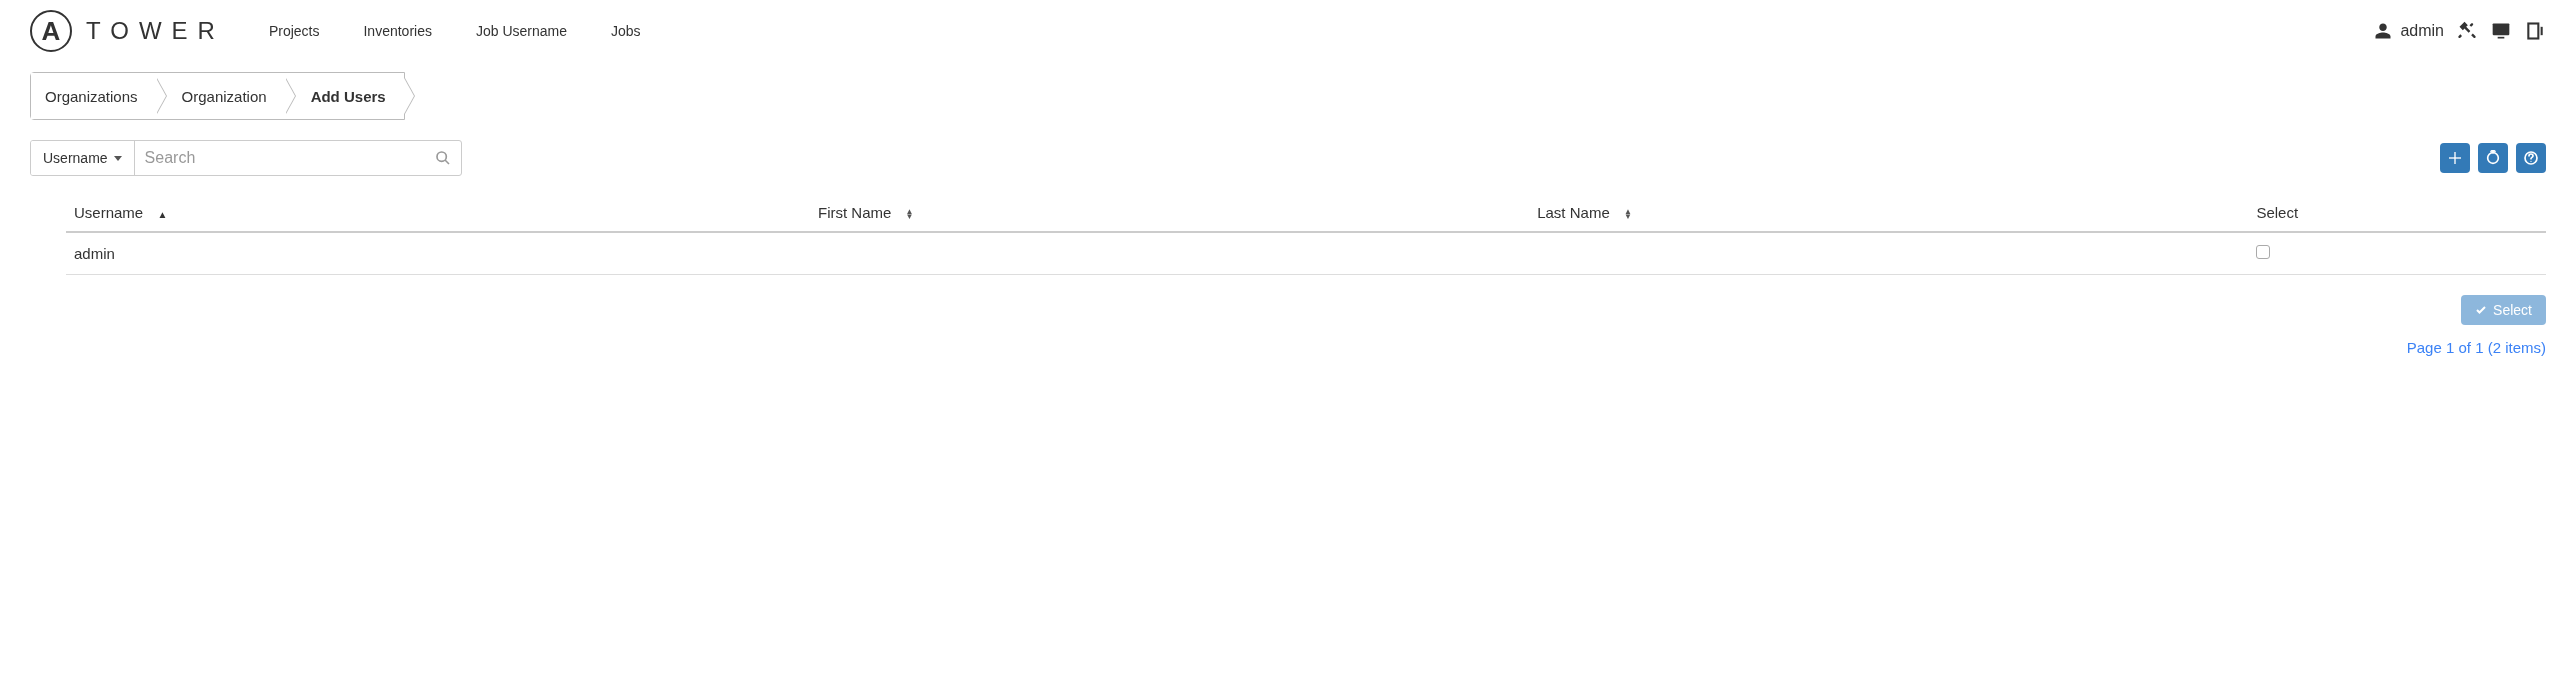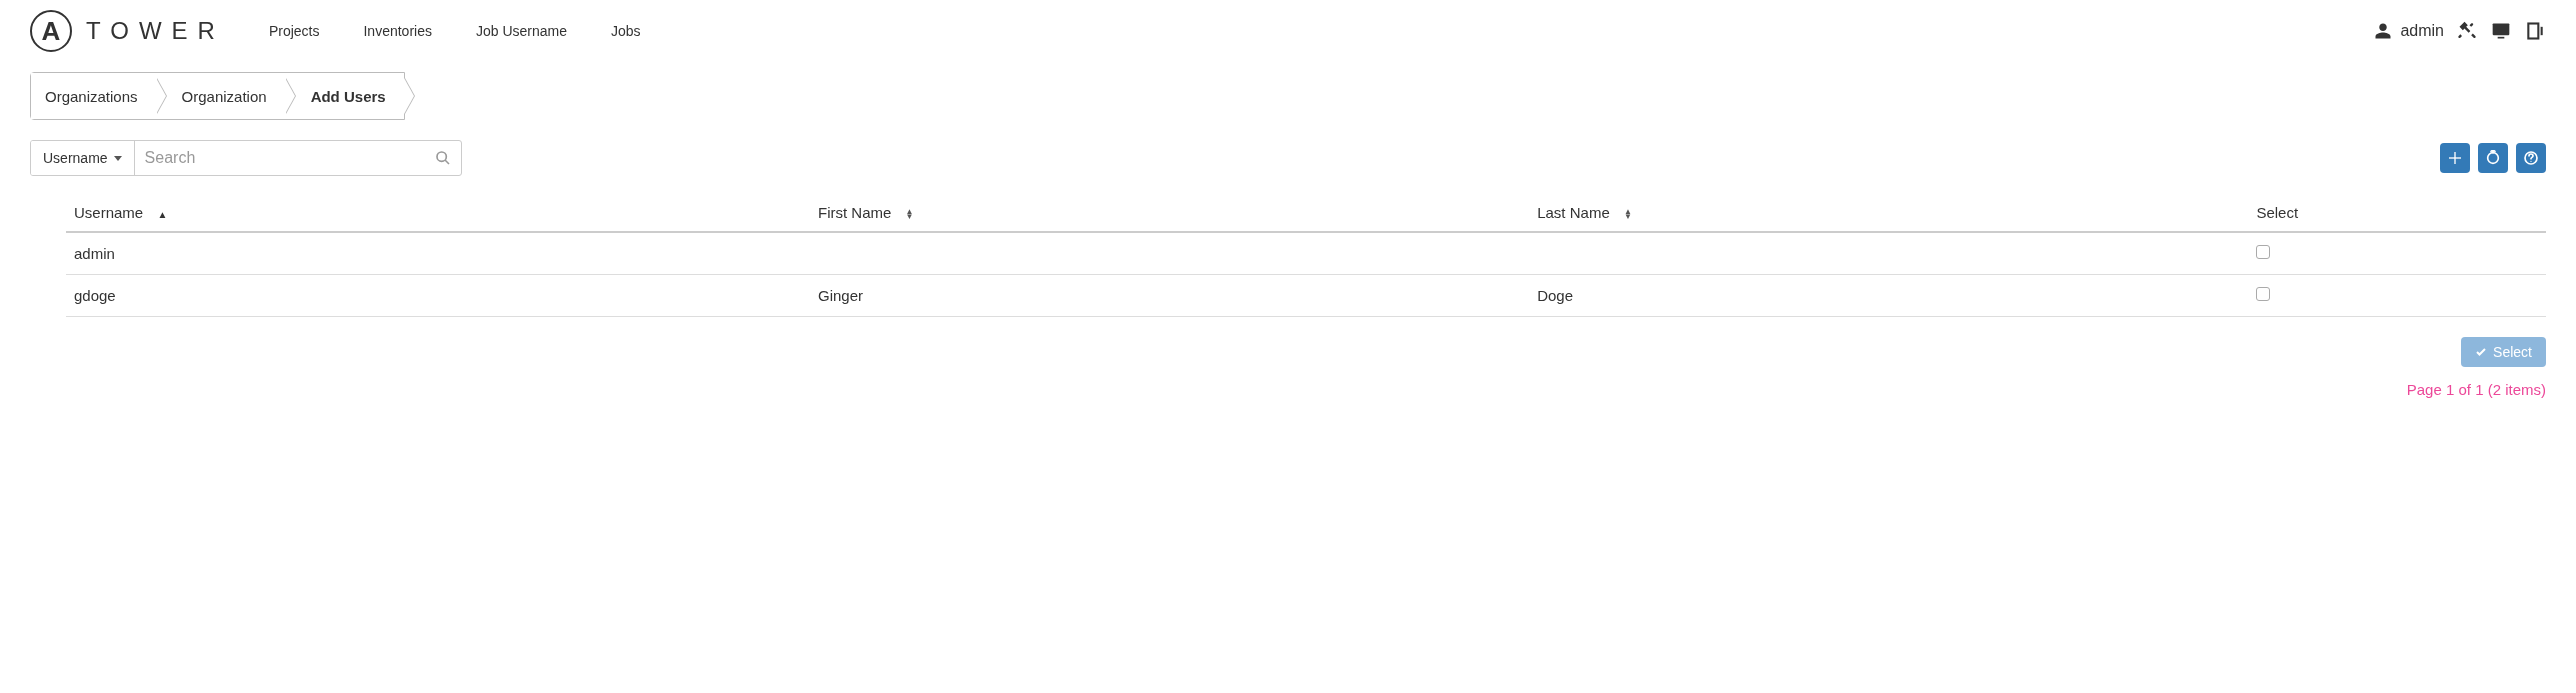--- a/index.html
+++ b/index.html
@@ -211,21 +211,21 @@
     cursor: pointer;
     display: flex;
     align-items: center;
     gap: 6px;
   }
   .pagination-row {
     display: flex;
     justify-content: flex-end;
     padding: 8px 30px;
     font-size: 15px;
-    color: #ec4899;
+    color: #3b82f6;
   }
   .caret-down {
     width: 0; height: 0;
     border-left: 4px solid transparent;
     border-right: 4px solid transparent;
     border-top: 5px solid #555;
     display: inline-block;
   }
   svg { display: block; }
 </style>
@@ -358,28 +358,20 @@
     </thead>
     <tbody>
       <tr>
         <td>admin</td>
         <td></td>
         <td></td>
         <td>
           <span class="checkbox"></span>
         </td>
       </tr>
-      <tr>
-        <td>gdoge</td>
-        <td>Ginger</td>
-        <td>Doge</td>
-        <td>
-          <span class="checkbox"></span>
-        </td>
-      </tr>
     </tbody>
   </table>
 </div>
 
 <div class="footer-row">
   <button class="select-btn">
     <span>
       <svg width="12" height="12" viewBox="0 0 24 24" fill="none" stroke="#fff" stroke-width="4">
           <path d="M4 12l5 5L20 6"></path>
         </svg>

